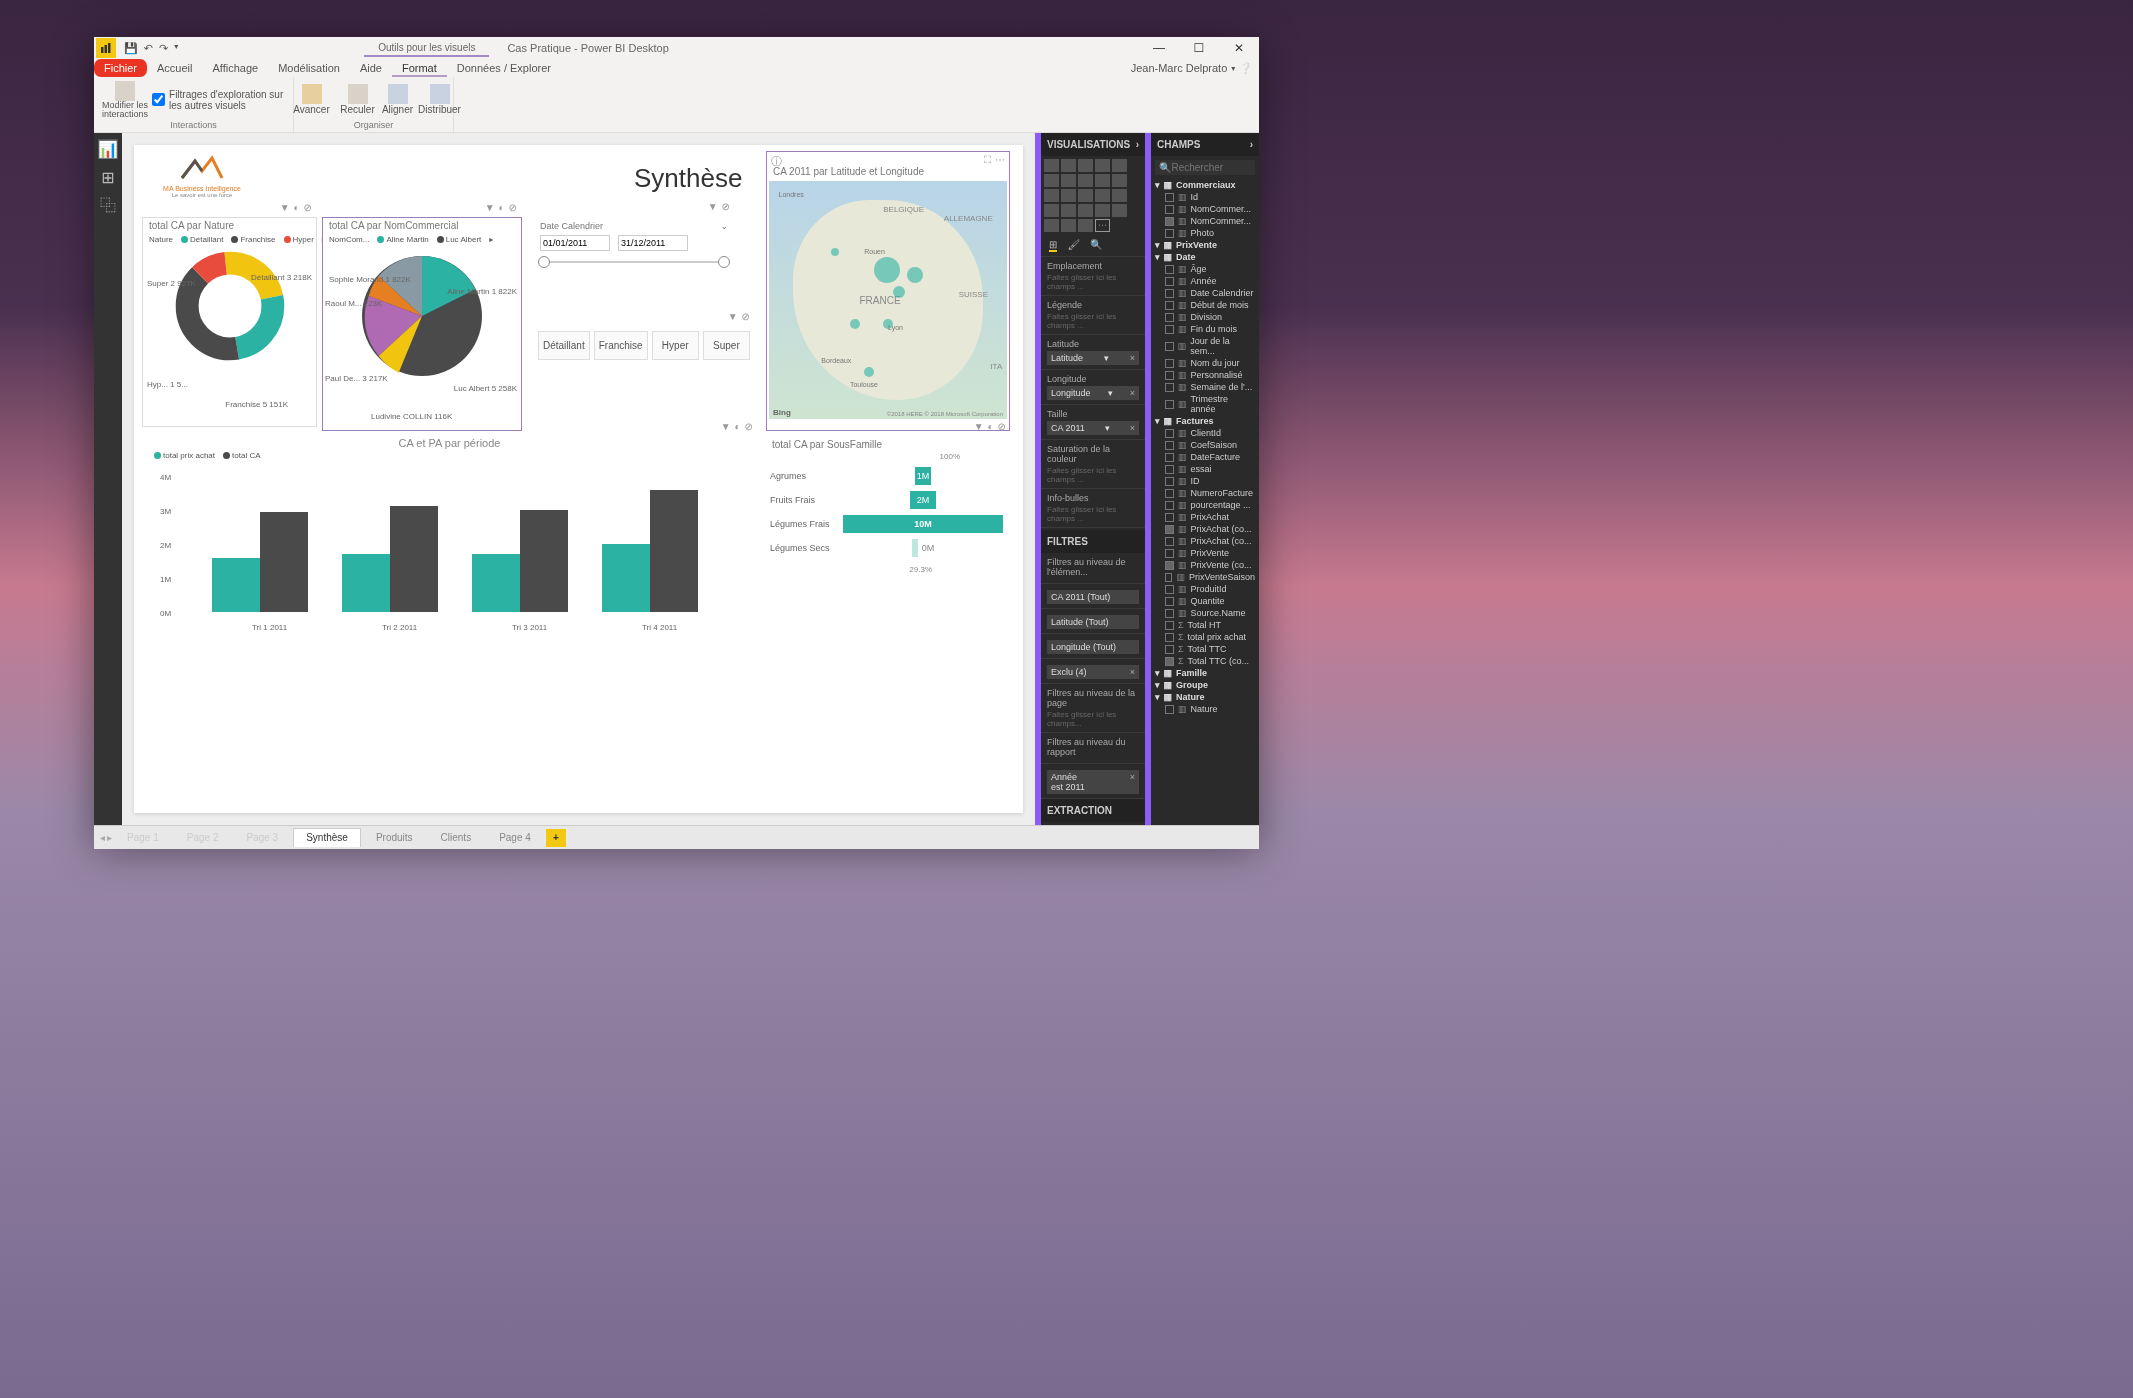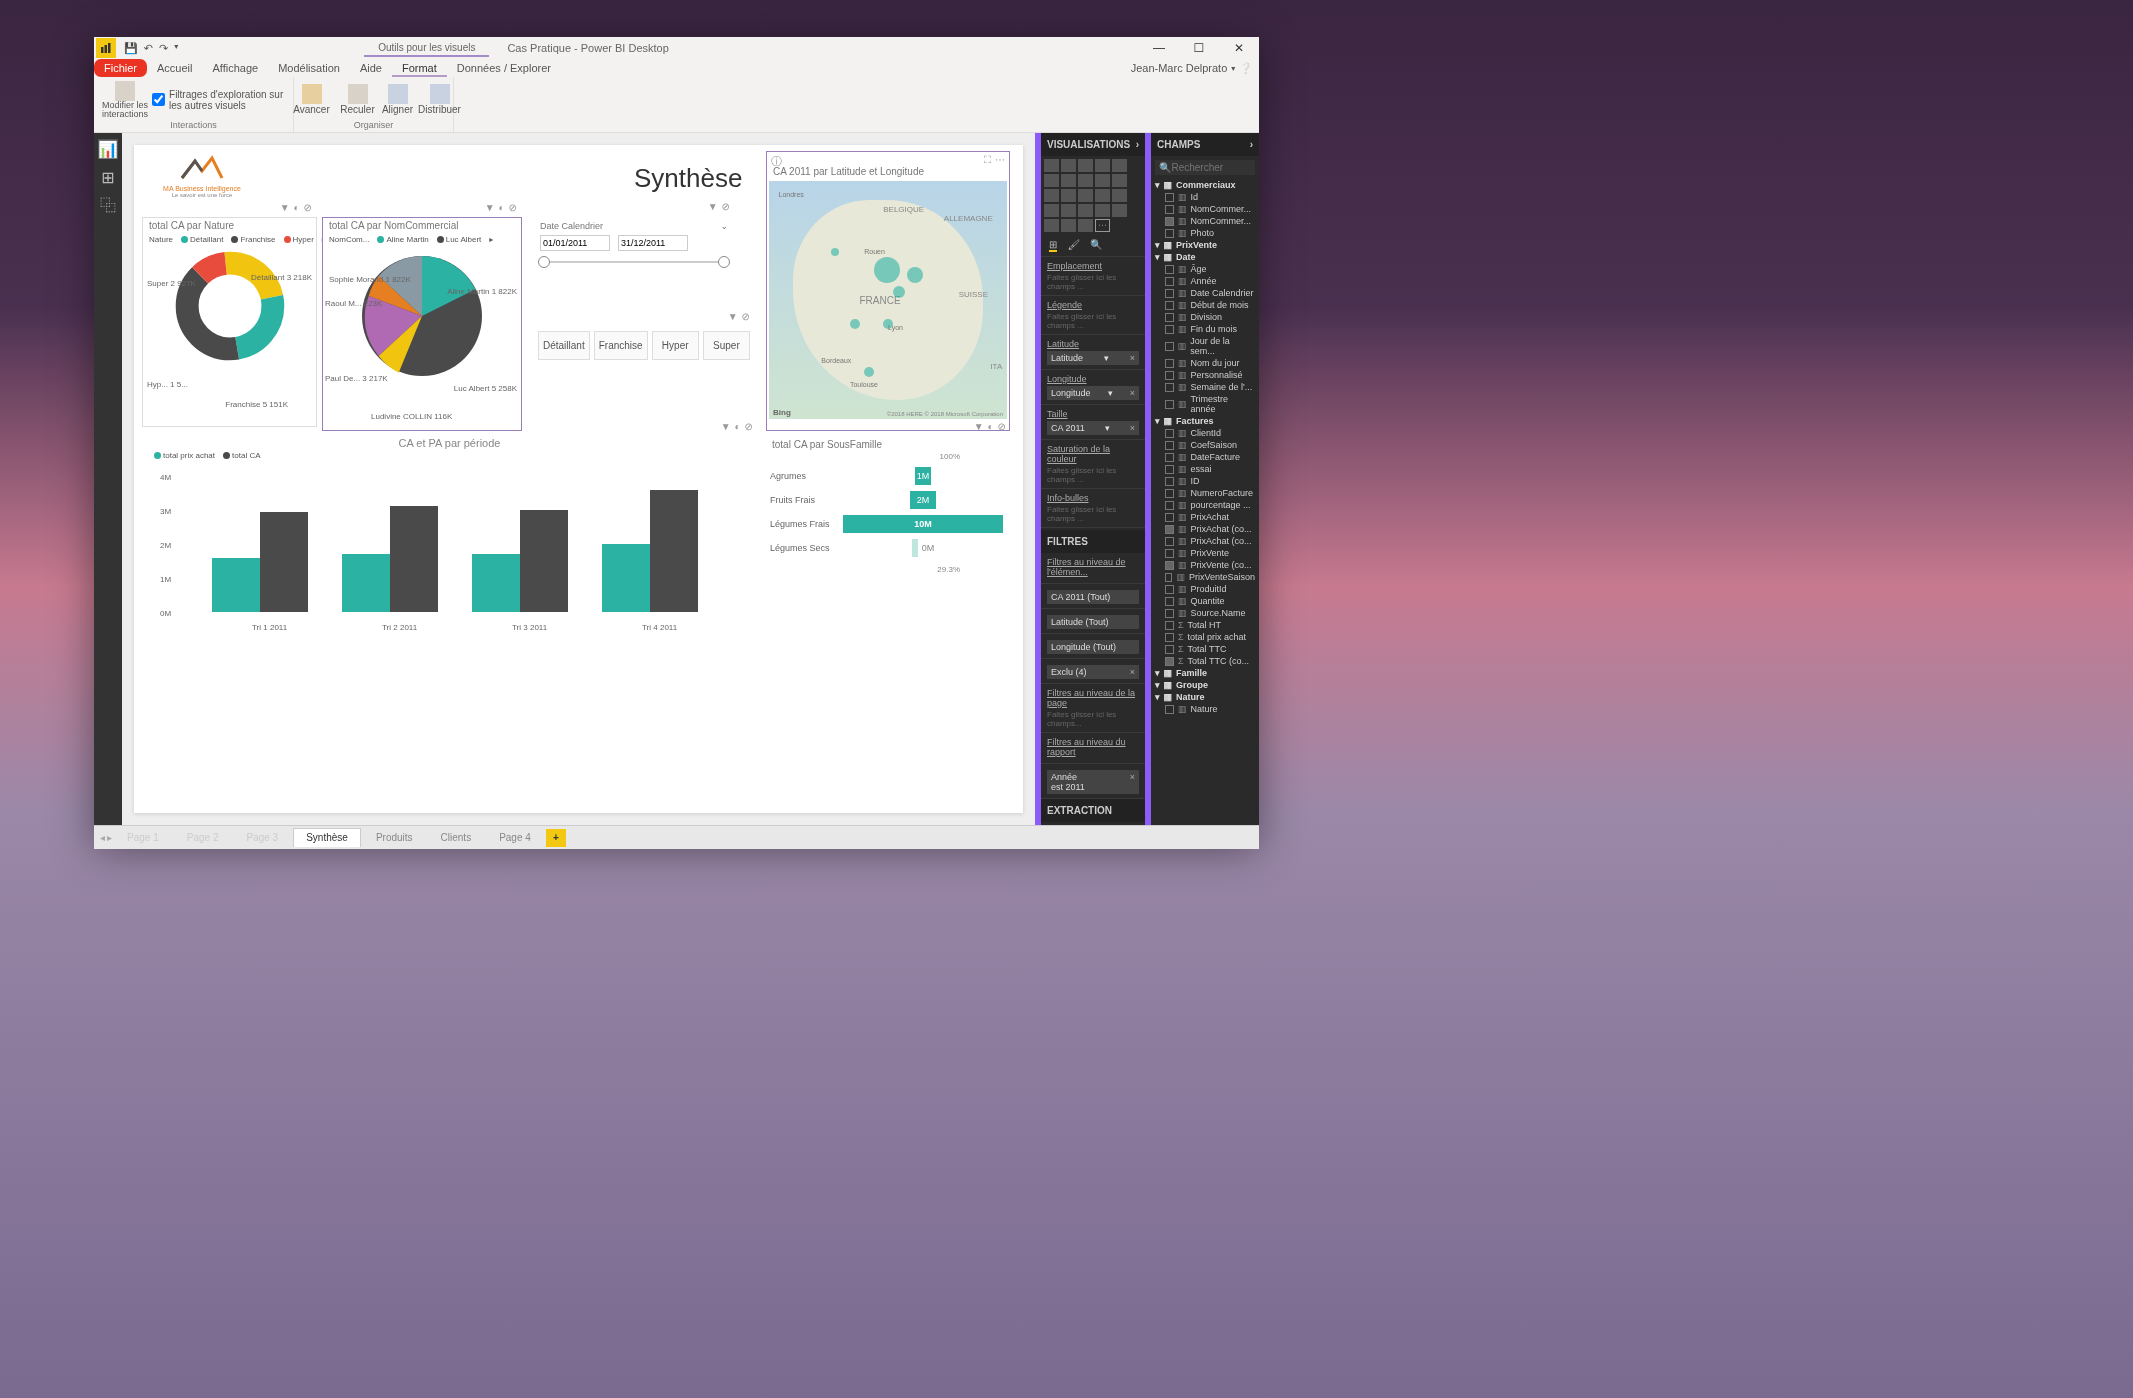--- a/index.html
+++ b/index.html
@@ -44,21 +44,21 @@
 .slicer-btns .sbtn { flex:1; border:1px solid #ddd; padding:8px 4px; text-align:center; background:#fafafa;}
 .bar-row { display:flex; align-items:center; margin:6px 4px; font-size:9px;}
 .bar-row .lbl { width:70px; color:#666;}
 .bar-row .bar { height:18px; background:#2bb2a3; color:#fff; font-size:9px; display:flex;align-items:center;justify-content:center;}
 .pane { width:110px; background:#2a2a2a; color:#bbb; font-size:10px; border-left:6px solid #8b5cf6; overflow:hidden;}
 .pane .phdr { background:#222; color:#ccc; font-weight:bold; padding:6px; font-size:10px; display:flex; align-items:center;}
 .pane .phdr .chev { margin-left:auto; }
 .viz-gallery { display:flex; flex-wrap:wrap; padding:3px; gap:2px;}
 .viz-gallery .vg { width:15px; height:13px; background:#555; }
 .field-well { padding:4px 6px; border-bottom:1px solid #3a3a3a; font-size:9px; color:#888;}
-.field-well .wlabel { color:#aaa; margin-bottom:2px;text-decoration:underline;}
+.field-well .wlabel { color:#aaa; margin-bottom:2px;}
 .field-well .wtag { background:#444; color:#ddd; padding:2px 4px; display:flex; font-size:9px; margin-top:2px;}
 .field-well .wtag .x { margin-left:auto; color:#aaa;}
 .search { display:flex; align-items:center; background:#333; margin:4px; padding:2px 4px;}
 .search input { background:transparent; border:none; color:#ccc; font-size:10px; width:80px; outline:none;}
 .fld { display:flex; align-items:center; padding:1px 4px; font-size:9px; color:#ccc; gap:4px;}
 .fld .cb { width:9px; height:9px; border:1px solid #777; }
 .fld .cb.ck { background:#666; }
 .fld.tbl { font-weight:600; color:#ddd; }
 .tabs { height:24px; background:#e8e8e8; border-top:1px solid #ccc; display:flex; align-items:center; font-size:10px; padding:0 6px; gap:2px;}
 .tabs .ptab { padding:3px 12px; color:#888; border:1px solid transparent;}
@@ -383,21 +383,21 @@
                 <div class="bar" style="width:160px;font-weight:bold;">10M</div>
               </div>
             </div>
           <div class="bar-row">
               <span class="lbl">Légumes Secs</span>
               <div style="flex:1;display:flex;justify-content:center;">
                 <div class="bar" style="width:6px;background:#bde6df;"></div>
                 <span style="align-self:center;margin-left:4px;color:#888;">0M</span>
               </div>
             </div>
-          <div style="text-align:right;font-size:8px;color:#888;margin-right:50px;margin-top:8px;">29.3%</div>
+          <div style="text-align:right;font-size:8px;color:#888;margin-right:78px;margin-top:8px;">29.3%</div>
         </div>
 
       </div>
     </div>
 
     <div class="pane">
       <div class="phdr">
           <span>VISUALISATIONS</span>
           <span class="chev">›</span>
         </div>

